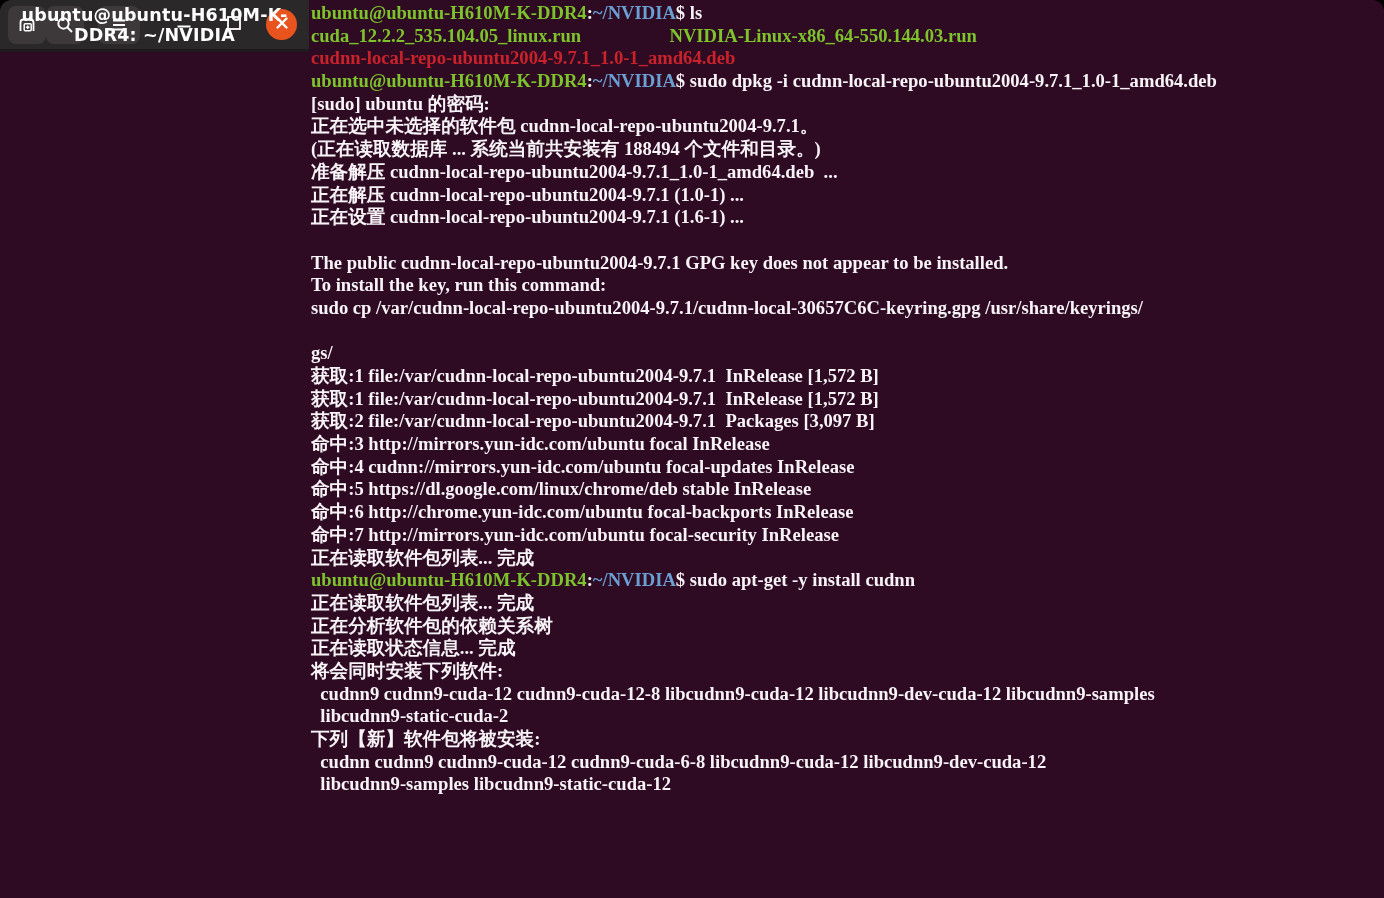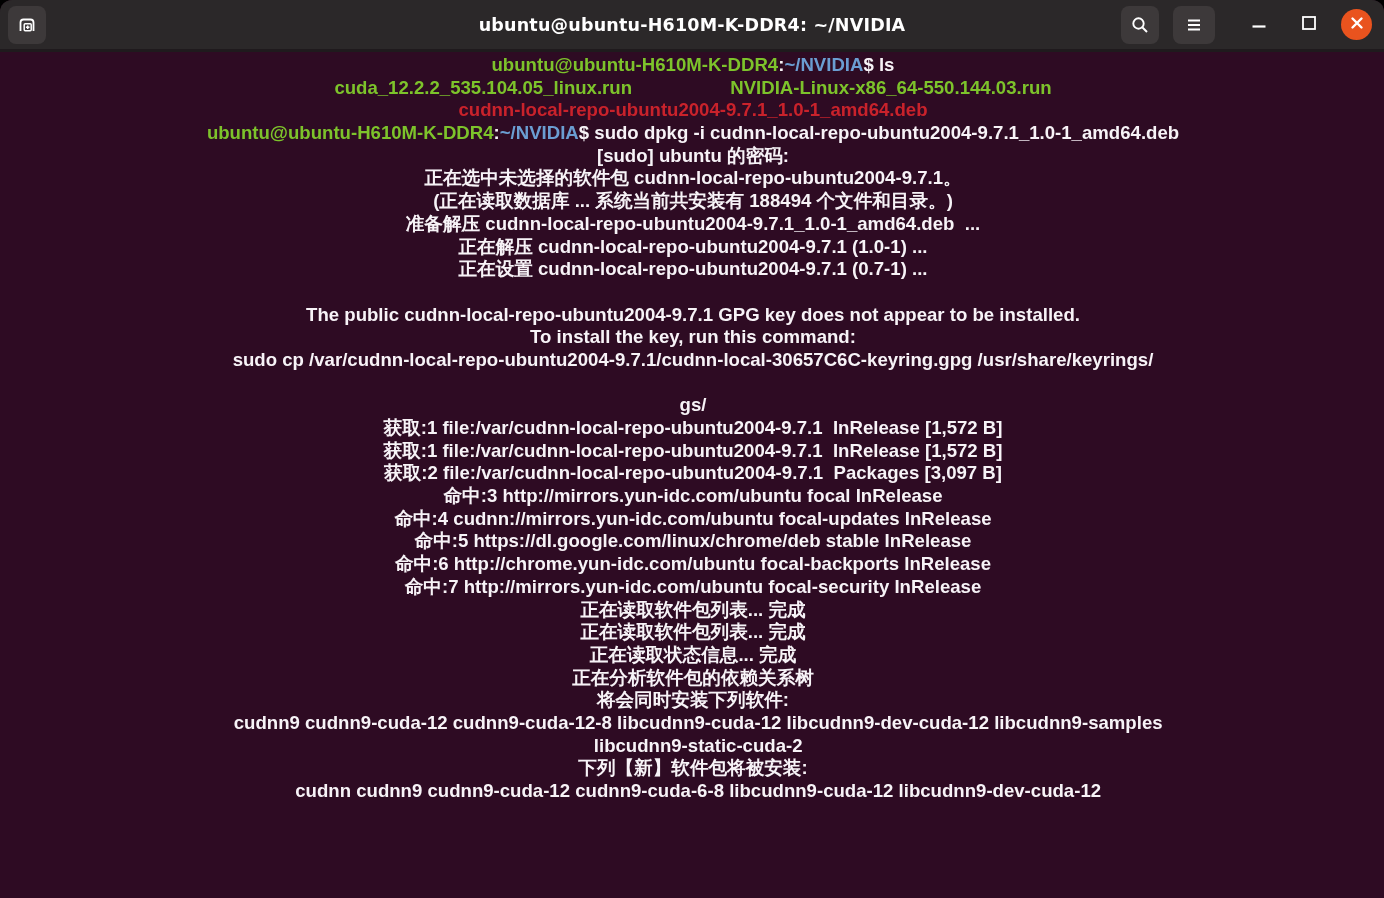--- a/index.html
+++ b/index.html
@@ -4,21 +4,21 @@
 <style>
   :root{
     --fg:#f7f3f7; --green:#7dc32b; --blue:#6b9ed2; --red:#c9222b;
     --bg:#2e0b23; --titlebar_bg:#2b2829; --button_bg:#3d393a; --close_bg:#e9531e;
     --lh:22.7px;
   }
   *{margin:0;padding:0;box-sizing:border-box;}
   html,body{width:1384px;height:898px;overflow:hidden;background:#000;}
   body{font-family:"Liberation Sans",sans-serif;}
   .window{width:1384px;height:898px;border-radius:12px 12px 0 0;overflow:hidden;
-    display:flex;flex-direction:column;background:var(--bg);}
+    display:flex;flex-direction:row;background:var(--bg);}
   
   .titlebar{height:52px;flex:0 0 52px;background:var(--titlebar_bg);position:relative;
     display:flex;align-items:center;border-bottom:3px solid #1f1a1d;}
   .tb-btn{width:38px;height:38px;border-radius:8px;background:var(--button_bg);
     display:flex;align-items:center;justify-content:center;flex:0 0 auto;cursor:pointer;}
   .tb-btn svg{display:block;}
   .newtab{margin-left:8px;}
   .title{position:absolute;left:0;right:0;text-align:center;color:#fff;
     font-weight:700;font-size:17.5px;letter-spacing:.2px;pointer-events:none;
     font-family:"DejaVu Sans","Liberation Sans",sans-serif;}
@@ -27,22 +27,22 @@
   .menu{width:42px;margin-right:26px;}
   .plainbtn{width:36px;height:36px;background:transparent;border-radius:6px;
     display:flex;align-items:center;justify-content:center;cursor:pointer;}
   .minimize{margin-right:14px;}
   .maximize{margin-right:14px;}
   .close{width:31px;height:31px;border-radius:50%;background:var(--close_bg);
     display:flex;align-items:center;justify-content:center;margin-right:12px;cursor:pointer;}
   
   .screen{flex:1;background:var(--bg);padding:2px 0 0 2px;overflow:hidden;cursor:text;}
   .line{height:var(--lh);line-height:var(--lh);white-space:pre;
-    font-family:Liberation Sans, sans-serif;
-    font-size:18.6px;font-weight:700;color:var(--fg);text-align:center;}
+    font-family:Liberation Serif, serif;
+    font-size:18.6px;font-weight:700;color:var(--fg);}
   .c-fg{color:var(--fg);}
   .c-green{color:var(--green);}
   .c-blue{color:var(--blue);}
   .c-red{color:var(--red);}
 </style>
 </head>
 <body>
 
 <div class="window">
 
@@ -102,39 +102,41 @@
   <div class="screen" id="terminal">
       <div class="line"><span class="c-green">ubuntu@ubuntu-H610M-K-DDR4</span><span class="c-fg">:</span><span class="c-blue">~/NVIDIA</span><span class="c-fg">$ </span><span class="c-fg">ls</span></div>
       <div class="line"><span class="c-green">cuda_12.2.2_535.104.05_linux.run</span><span class="c-fg">                   </span><span class="c-green">NVIDIA-Linux-x86_64-550.144.03.run</span></div>
       <div class="line"><span class="c-red">cudnn-local-repo-ubuntu2004-9.7.1_1.0-1_amd64.deb</span></div>
       <div class="line"><span class="c-green">ubuntu@ubuntu-H610M-K-DDR4</span><span class="c-fg">:</span><span class="c-blue">~/NVIDIA</span><span class="c-fg">$ </span><span class="c-fg">sudo dpkg -i cudnn-local-repo-ubuntu2004-9.7.1_1.0-1_amd64.deb</span></div>
       <div class="line"><span class="c-fg">[sudo] ubuntu 的密码:</span></div>
       <div class="line"><span class="c-fg">正在选中未选择的软件包 cudnn-local-repo-ubuntu2004-9.7.1。</span></div>
       <div class="line"><span class="c-fg">(正在读取数据库 ... 系统当前共安装有 188494 个文件和目录。)</span></div>
       <div class="line"><span class="c-fg">准备解压 cudnn-local-repo-ubuntu2004-9.7.1_1.0-1_amd64.deb  ...</span></div>
       <div class="line"><span class="c-fg">正在解压 cudnn-local-repo-ubuntu2004-9.7.1 (1.0-1) ...</span></div>
-      <div class="line"><span class="c-fg">正在设置 cudnn-local-repo-ubuntu2004-9.7.1 (0.7-1) ...</span></div>
+      <div class="line"><span class="c-fg">正在设置 cudnn-local-repo-ubuntu2004-9.7.1 (1.6-1) ...</span></div>
       <div class="line"><span class="c-fg"></span></div>
       <div class="line"><span class="c-fg">The public cudnn-local-repo-ubuntu2004-9.7.1 GPG key does not appear to be installed.</span></div>
       <div class="line"><span class="c-fg">To install the key, run this command:</span></div>
       <div class="line"><span class="c-fg">sudo cp /var/cudnn-local-repo-ubuntu2004-9.7.1/cudnn-local-30657C6C-keyring.gpg /usr/share/keyrings/</span></div>
       <div class="line"><span class="c-fg"></span></div>
       <div class="line"><span class="c-fg">gs/</span></div>
       <div class="line"><span class="c-fg">获取:1 file:/var/cudnn-local-repo-ubuntu2004-9.7.1  InRelease [1,572 B]</span></div>
       <div class="line"><span class="c-fg">获取:1 file:/var/cudnn-local-repo-ubuntu2004-9.7.1  InRelease [1,572 B]</span></div>
       <div class="line"><span class="c-fg">获取:2 file:/var/cudnn-local-repo-ubuntu2004-9.7.1  Packages [3,097 B]</span></div>
       <div class="line"><span class="c-fg">命中:3 http://mirrors.yun-idc.com/ubuntu focal InRelease</span></div>
       <div class="line"><span class="c-fg">命中:4 cudnn://mirrors.yun-idc.com/ubuntu focal-updates InRelease</span></div>
       <div class="line"><span class="c-fg">命中:5 https://dl.google.com/linux/chrome/deb stable InRelease</span></div>
       <div class="line"><span class="c-fg">命中:6 http://chrome.yun-idc.com/ubuntu focal-backports InRelease</span></div>
       <div class="line"><span class="c-fg">命中:7 http://mirrors.yun-idc.com/ubuntu focal-security InRelease</span></div>
       <div class="line"><span class="c-fg">正在读取软件包列表... 完成</span></div>
+      <div class="line"><span class="c-green">ubuntu@ubuntu-H610M-K-DDR4</span><span class="c-fg">:</span><span class="c-blue">~/NVIDIA</span><span class="c-fg">$ </span><span class="c-fg">sudo apt-get -y install cudnn</span></div>
       <div class="line"><span class="c-fg">正在读取软件包列表... 完成</span></div>
+      <div class="line"><span class="c-fg">正在分析软件包的依赖关系树</span></div>
       <div class="line"><span class="c-fg">正在读取状态信息... 完成</span></div>
-      <div class="line"><span class="c-fg">正在分析软件包的依赖关系树</span></div>
       <div class="line"><span class="c-fg">将会同时安装下列软件:</span></div>
       <div class="line"><span class="c-fg">  cudnn9 cudnn9-cuda-12 cudnn9-cuda-12-8 libcudnn9-cuda-12 libcudnn9-dev-cuda-12 libcudnn9-samples</span></div>
       <div class="line"><span class="c-fg">  libcudnn9-static-cuda-2</span></div>
       <div class="line"><span class="c-fg">下列【新】软件包将被安装:</span></div>
       <div class="line"><span class="c-fg">  cudnn cudnn9 cudnn9-cuda-12 cudnn9-cuda-6-8 libcudnn9-cuda-12 libcudnn9-dev-cuda-12</span></div>
+      <div class="line"><span class="c-fg">  libcudnn9-samples libcudnn9-static-cuda-12</span></div>
     </div>
 
 </div>
 
 </body></html>

